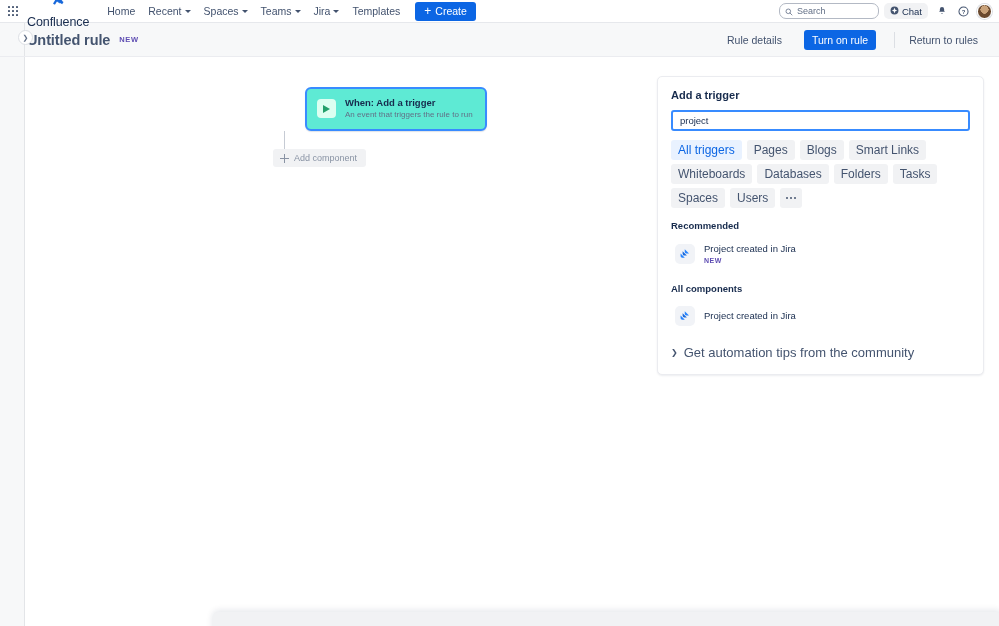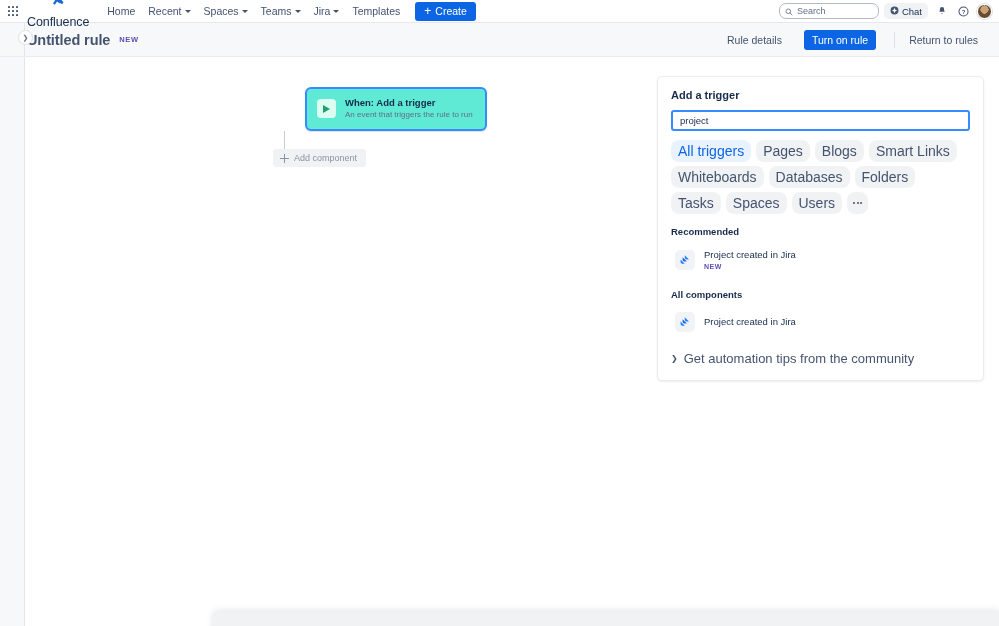--- a/index.html
+++ b/index.html
@@ -156,22 +156,22 @@
     padding: 12px 13px 14px 13px;
   }
   .panel-title { font-size: 11px; font-weight: 700; color: #172b4d; margin-bottom: 9px; }
   .panel-search {
     width: 100%; height: 21px; border: 2px solid #388bff; border-radius: 3px;
     background: #fff; display: flex; align-items: center; padding: 0 7px;
   }
   .panel-search .val { font-size: 9.5px; color: #172b4d; }
   .chips { display: flex; flex-wrap: wrap; gap: 4px 5px; margin-top: 9px; }
   .chip {
-    font-size: 14px; color: #44546f; background: #f1f2f4;
-    border-radius: 8px; padding: 3px 7px; cursor: pointer; white-space: nowrap;
+    font-size: 12px; color: #44546f; background: #f1f2f4;
+    border-radius: 3px; padding: 3px 7px; cursor: pointer; white-space: nowrap;
   }
   .chip.active { background: #e9f2ff; color: #0c66e4; font-weight: 500; }
   .chip.more { padding: 3px 6px; letter-spacing: 1px; line-height: 1; display:flex; align-items:center; }
   .dots { display:flex; gap:1.6px; }
   .dots i { width:2px; height:2px; border-radius:50%; background:#44546f; display:block; }
 
   .sec-title { font-size: 9.5px; font-weight: 700; color: #172b4d; margin-top: 12px; }
   .result-row {
     display: flex; align-items: center; gap: 9px;
     padding: 7px 4px; margin-top: 5px; border-radius: 3px; cursor: pointer;

